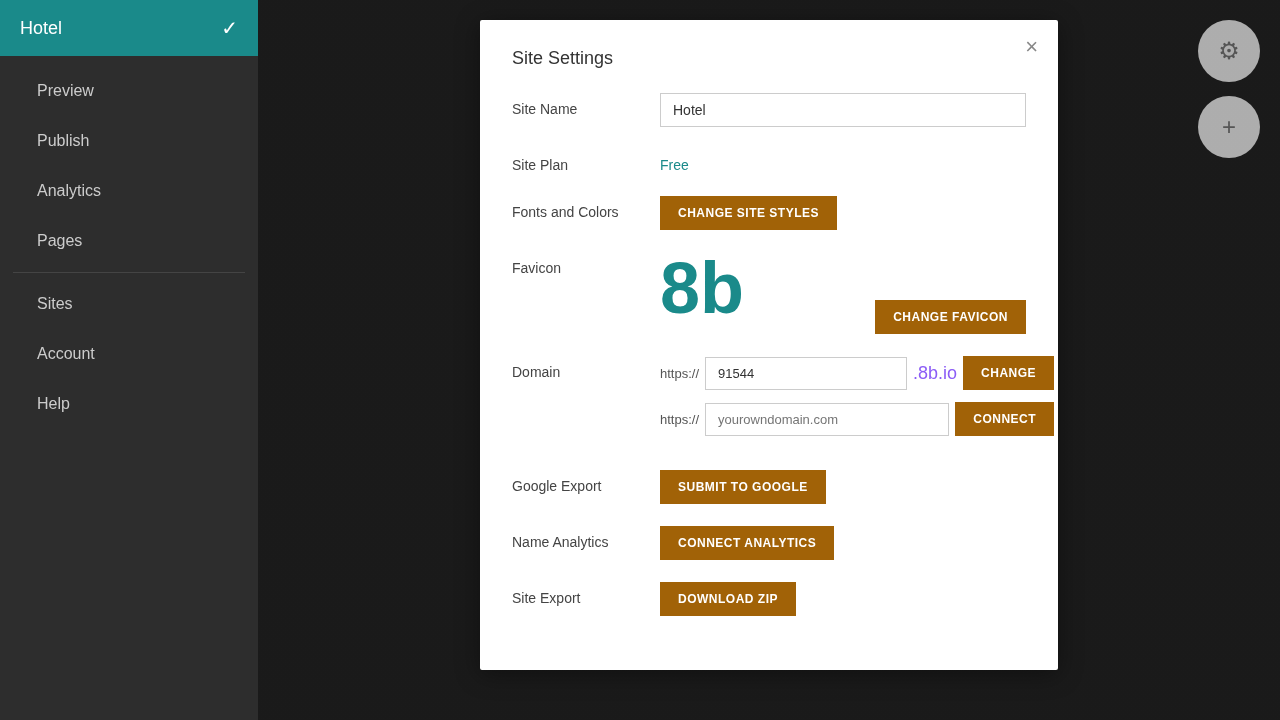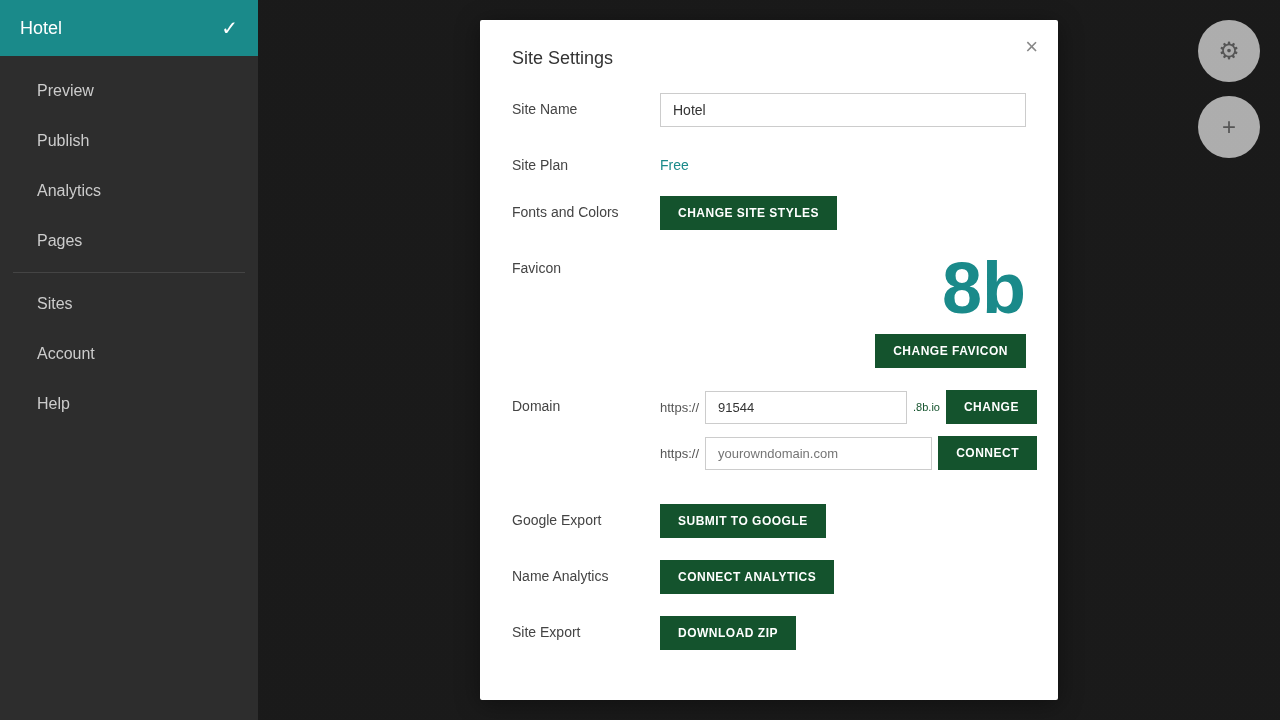--- a/index.html
+++ b/index.html
@@ -154,21 +154,21 @@
     .plan-link {
       color: #1a8a8a;
       text-decoration: none;
       font-size: 14px;
       padding-top: 8px;
       display: inline-block;
     }
 
     
     .btn-teal {
-      background: #14532d;
+      background: #a16207;
       color: white;
       border: none;
       padding: 10px 18px;
       font-size: 12px;
       font-weight: bold;
       letter-spacing: 0.5px;
       cursor: pointer;
       white-space: nowrap;
       text-align: center;
     }
@@ -188,22 +188,22 @@
       align-items: center;
       gap: 6px;
       margin-bottom: 12px;
     }
     .domain-prefix {
       font-size: 13px;
       color: #555;
       white-space: nowrap;
     }
     .domain-suffix {
-      font-size: 11px;
-      color: #14532d;
+      font-size: 18px;
+      color: #8b5cf6;
       white-space: nowrap;
     }
     .domain-input {
       flex: 1;
       padding: 8px 12px;
       border: 1px solid #ccc;
       font-size: 13px;
       color: #333;
       outline: none;
       min-width: 0;
@@ -211,21 +211,20 @@
 
     
     .favicon-row {
       display: flex;
       flex-direction: column;
     }
     .favicon-row-inner {
       display: flex;
       align-items: flex-end;
       justify-content: space-between;
-      flex-direction: column;
     }
   </style>
 </head>
 <body>
 
 <div class="sidebar">
   <div class="sidebar-header">
     <span>Hotel</span>
     <span class="sidebar-header-check">✓</span>
   </div>

